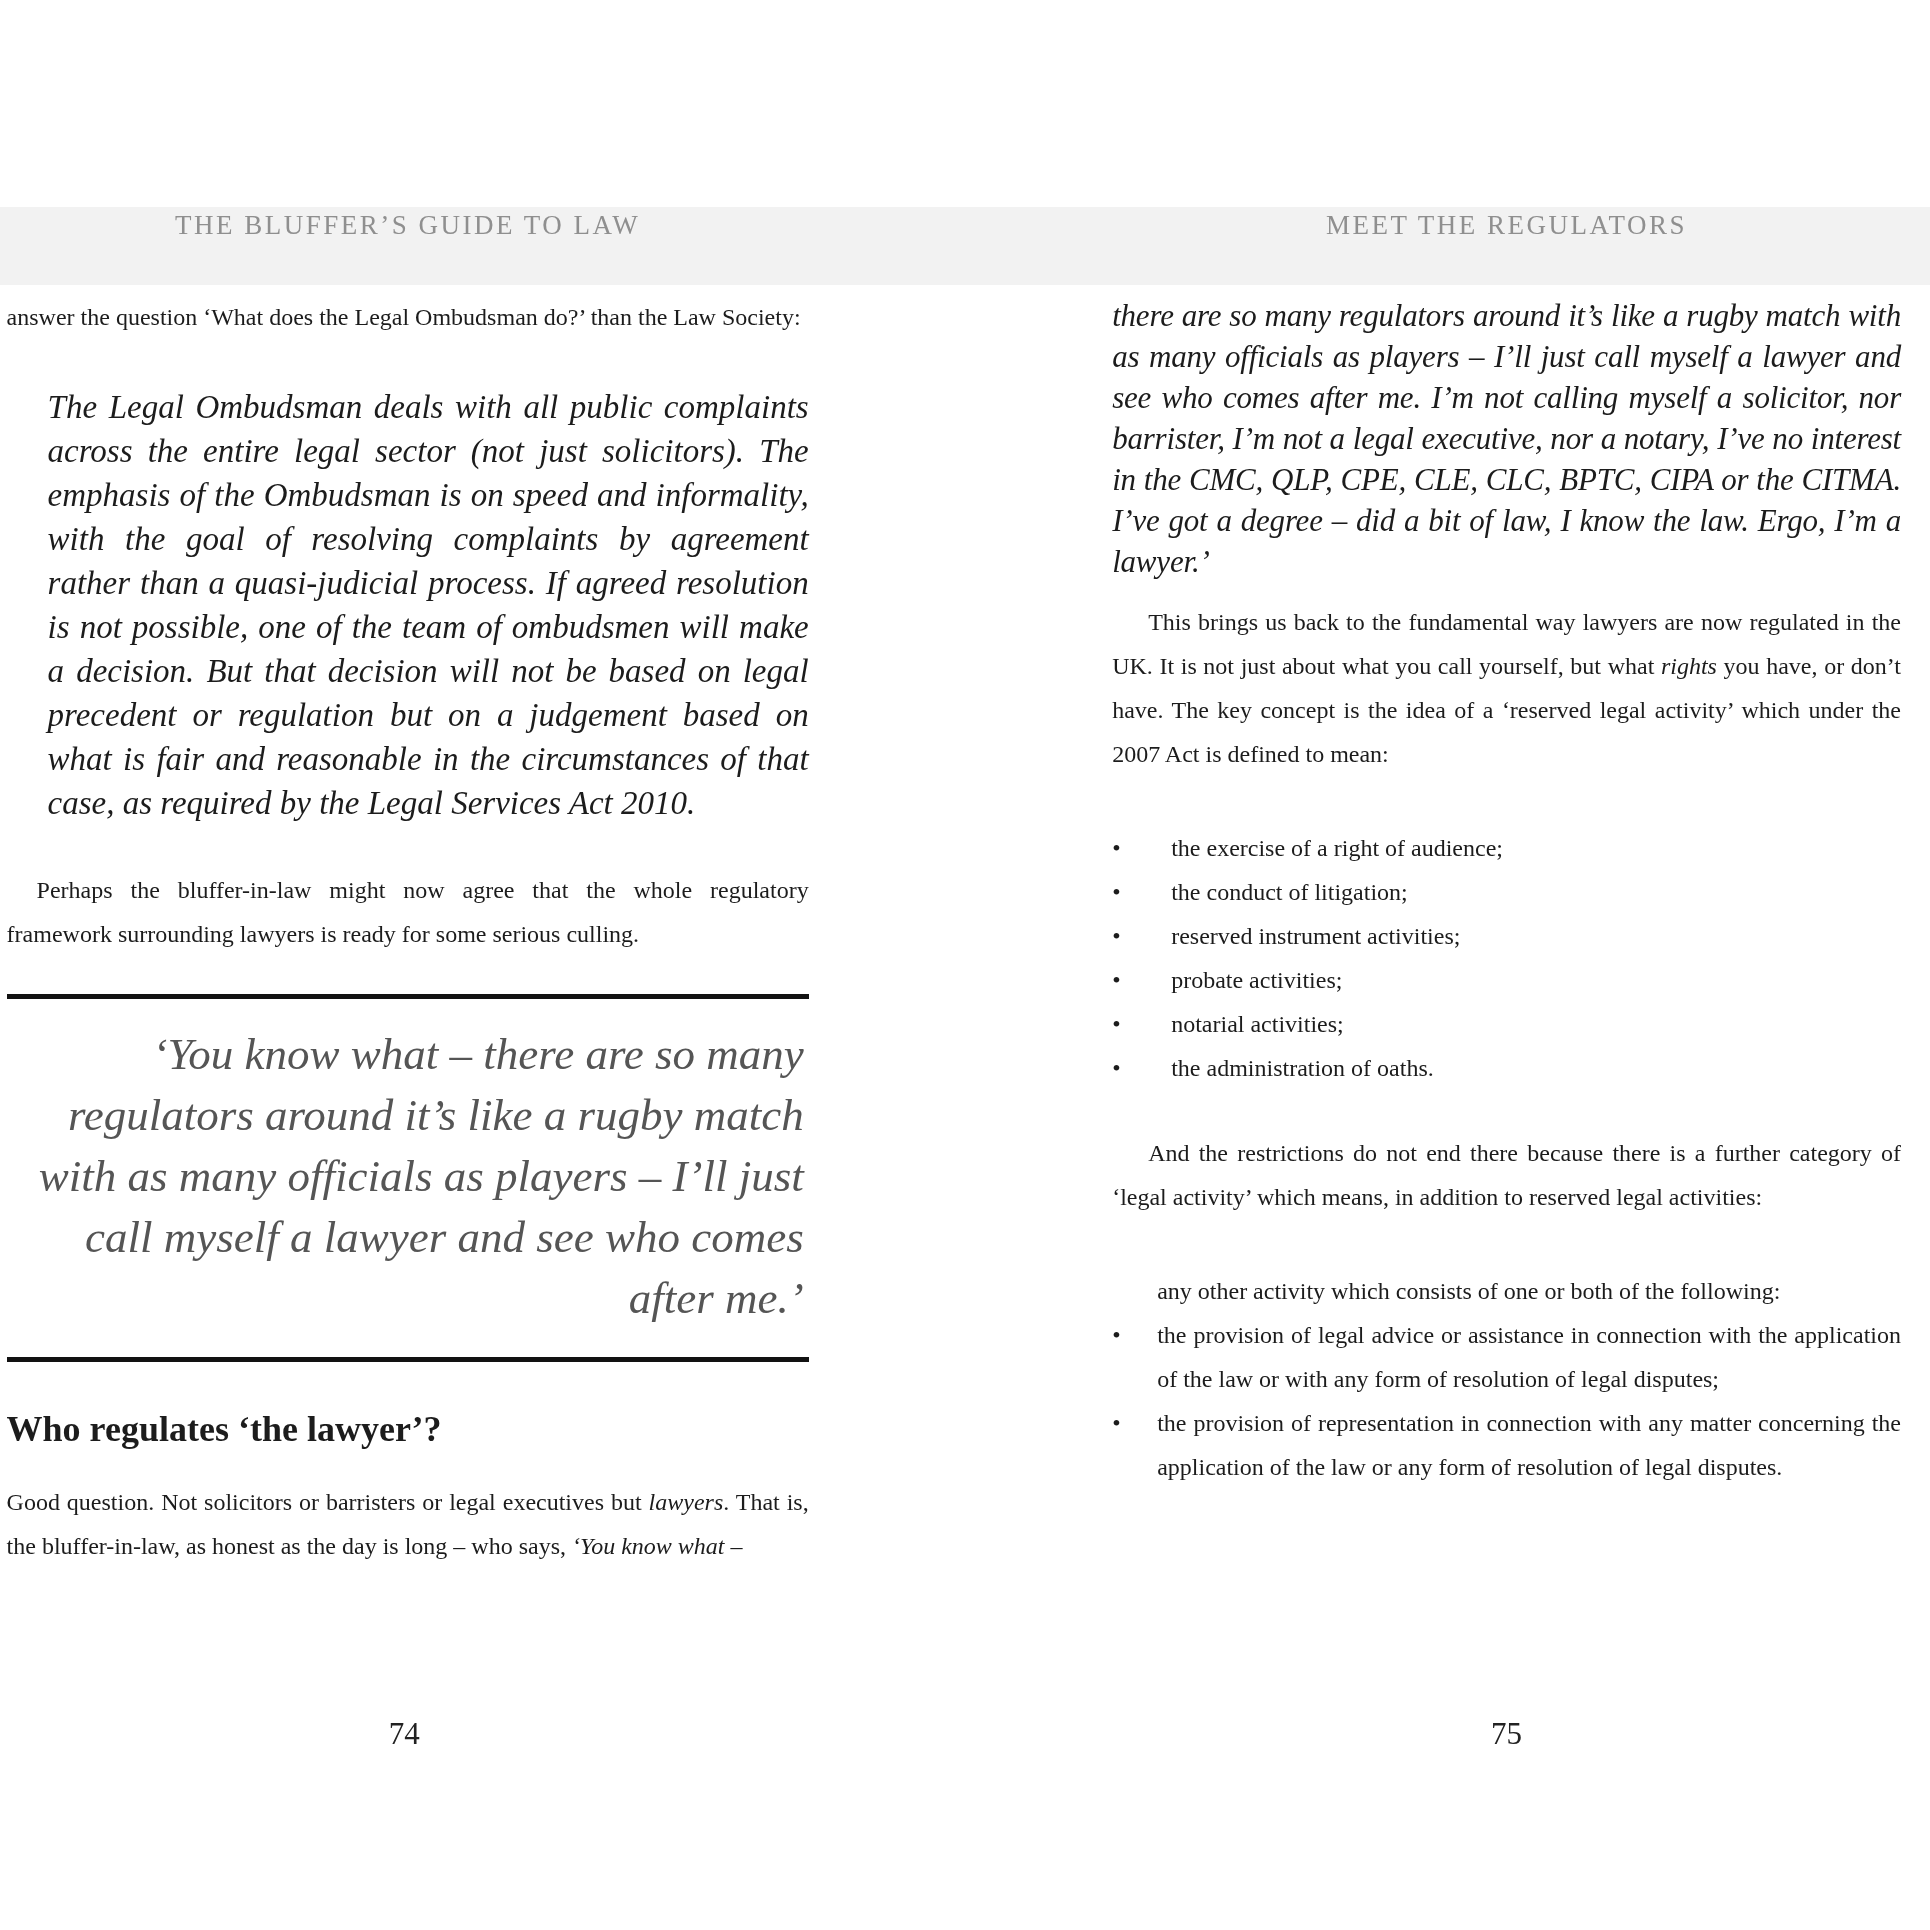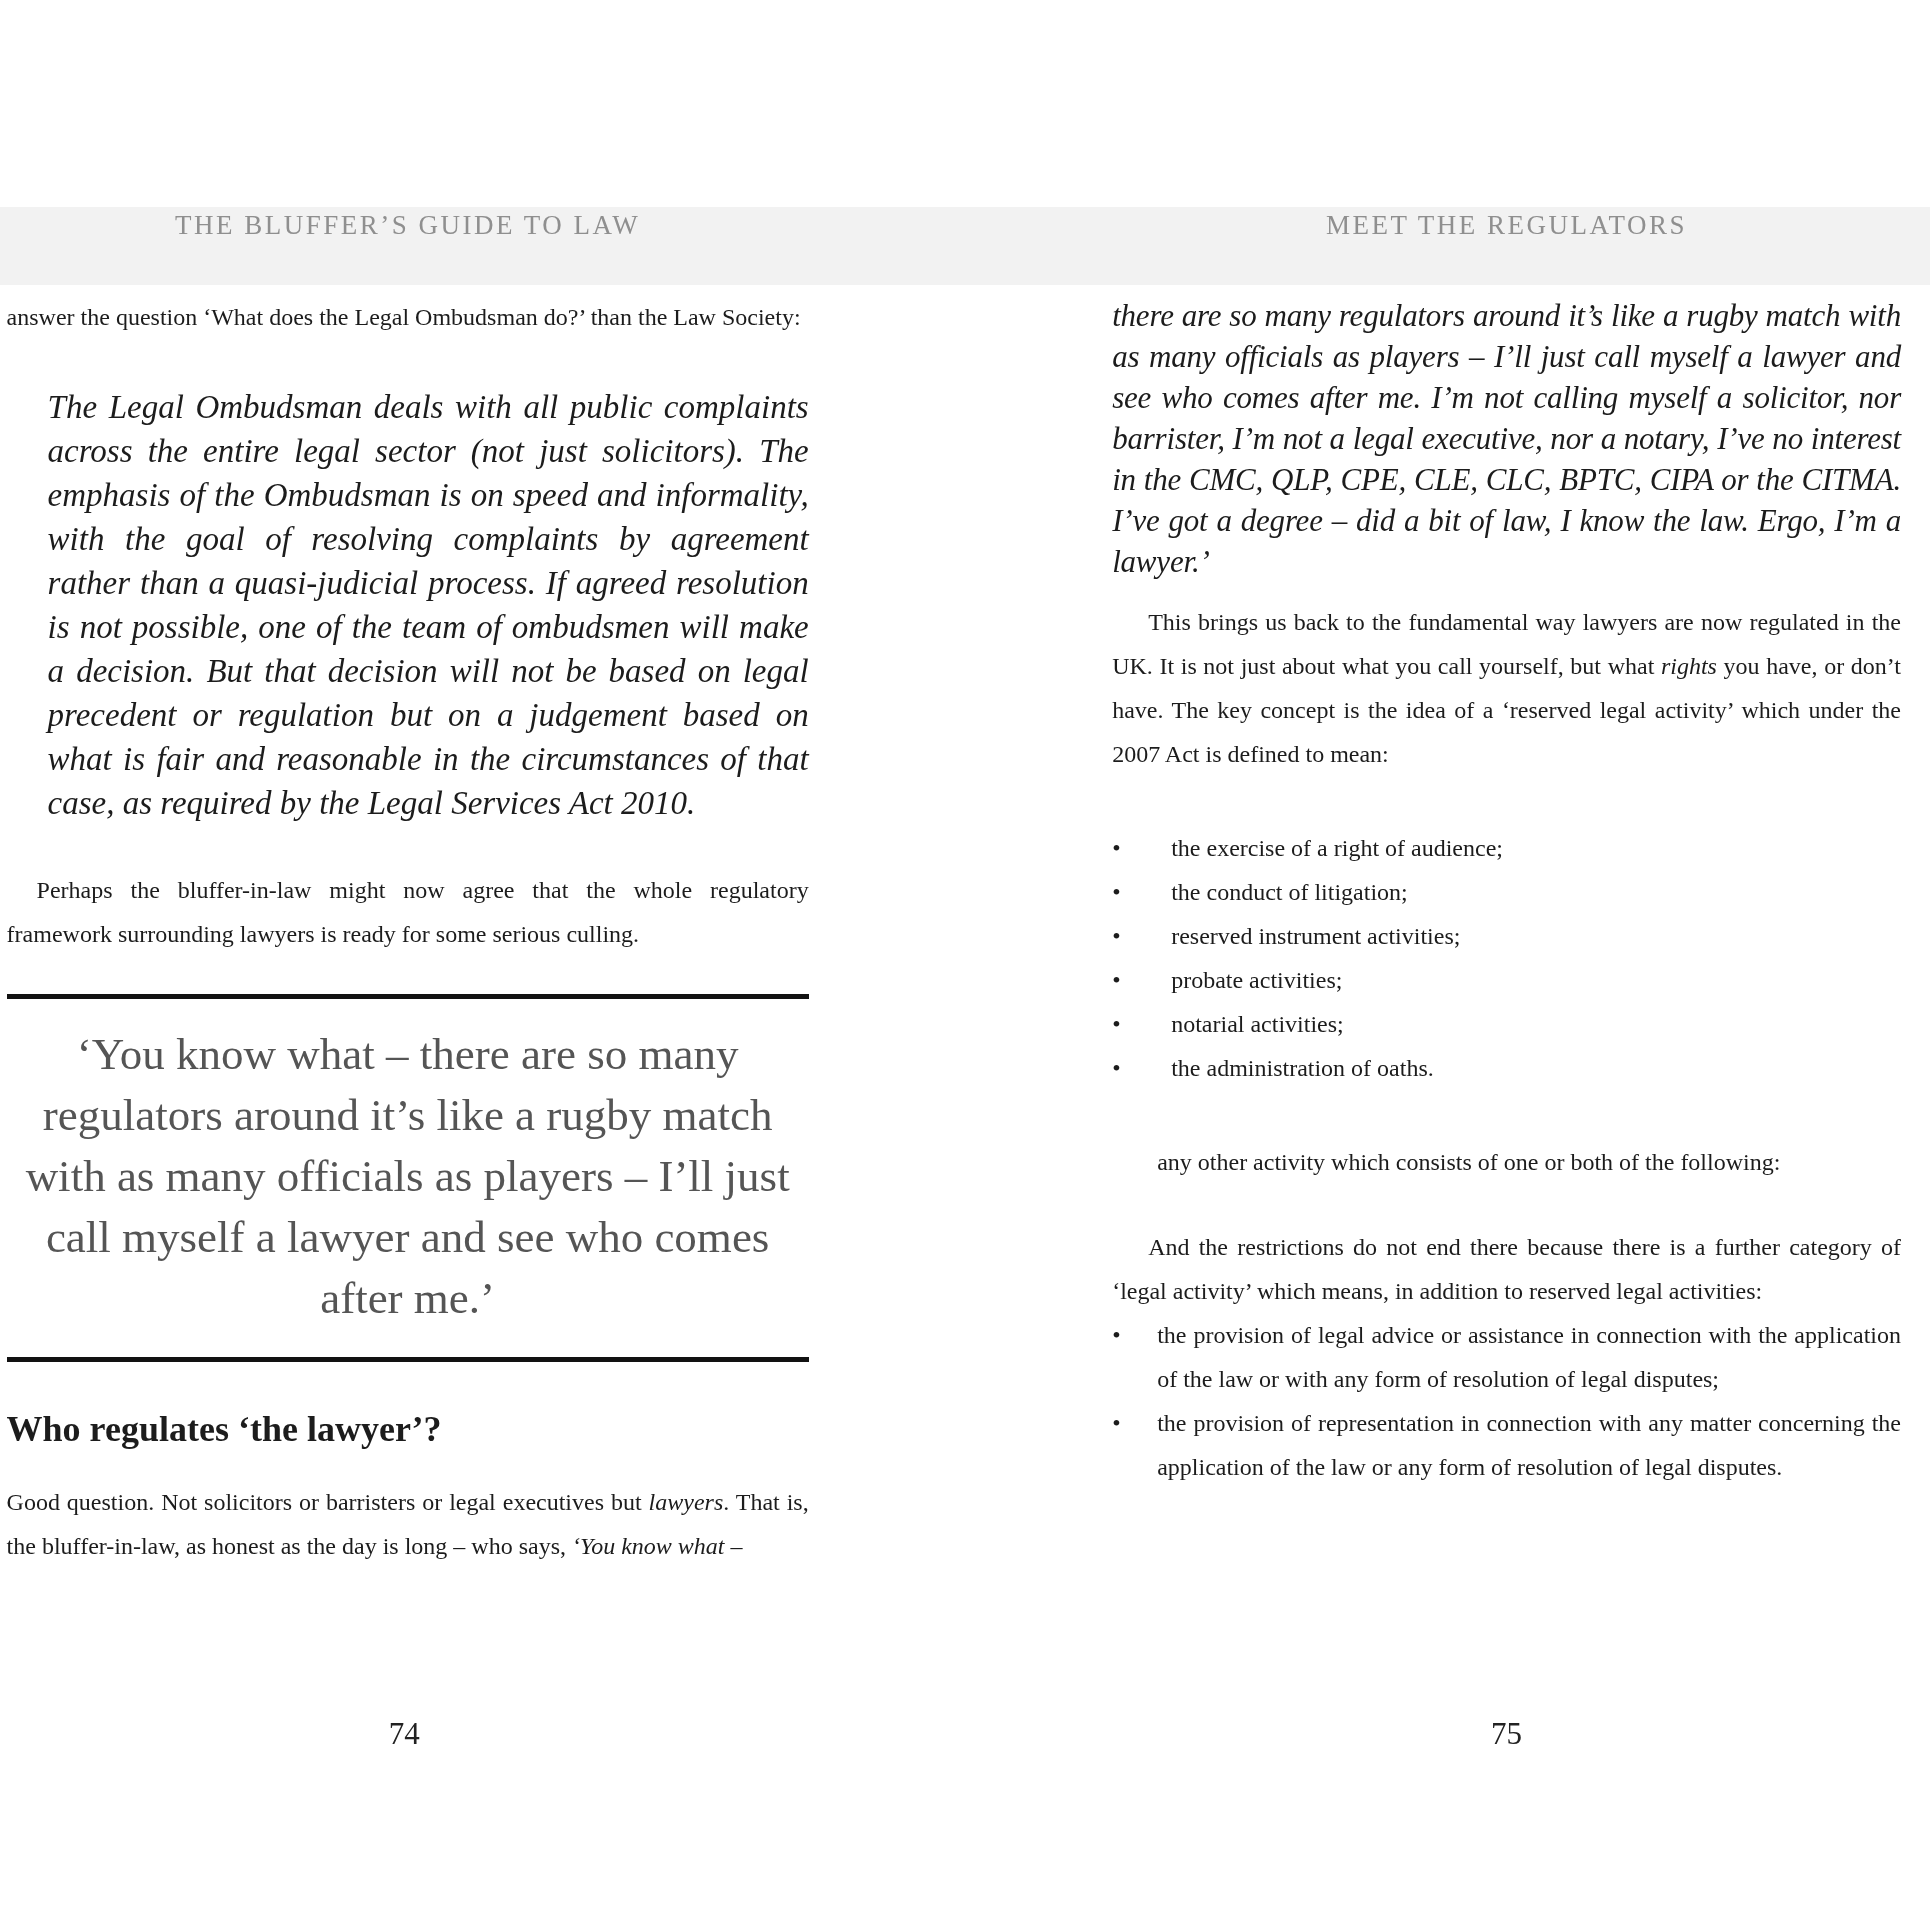--- a/index.html
+++ b/index.html
@@ -38,23 +38,24 @@
   .bodytext { font-size: 24px; line-height: 44px; text-align: justify; color: #1c1c1c; }
 
   
   .para-intro   { margin-top: 53px; }
   .block-quote  { margin-top: 46px; margin-left: 41px; font-style: italic; font-size: 33px; line-height: 44px; }
   .para-perhaps { margin-top: 43px; text-indent: 30px; }
   .rule { border: none; margin: 0; border-top: 5.8px solid #121212; }
   .rule-top { margin-top: 38px; }
   .pull-quote {
     padding: 25px 5px 28px;
-    text-align: center;
+    text-align: right;
     font-size: 45px; line-height: 61px;
     color: #555555;
+    font-style: italic;
   }
   .section-heading {
     margin-top: 47px;
     font-size: 36px; line-height: 41px;
     font-weight: bold; text-align: left;
   }
   .para-goodq { margin-top: 10px; }
 
   
   .para-quote-cont { margin-top: 53px; font-style: italic; font-size: 31px; line-height: 41px; letter-spacing: -0.2px; }
@@ -139,23 +140,23 @@
       <li>
         <span class="bullet">•</span>
         <span class="li-text">notarial activities;</span>
       </li>
       <li>
         <span class="bullet">•</span>
         <span class="li-text">the administration of oaths.</span>
       </li>
     </ul>
 
+    <p class="bodytext para-restrictions">And the restrictions do not end there because there is a further category of ‘legal activity’ which means, in addition to reserved legal activities:</p>
+
     <p class="bodytext para-any-other">any other activity which consists of one or both of the following:</p>
-
-    <p class="bodytext para-restrictions">And the restrictions do not end there because there is a further category of ‘legal activity’ which means, in addition to reserved legal activities:</p>
 
     <ul class="list list-legal bodytext">
       <li>
         <span class="bullet">•</span>
         <span class="li-text">the provision of legal advice or assistance in connection with the application of the law or with any form of resolution of legal disputes;</span>
       </li>
       <li>
         <span class="bullet">•</span>
         <span class="li-text">the provision of representation in connection with any matter concerning the application of the law or any form of resolution of legal disputes.</span>
       </li>

